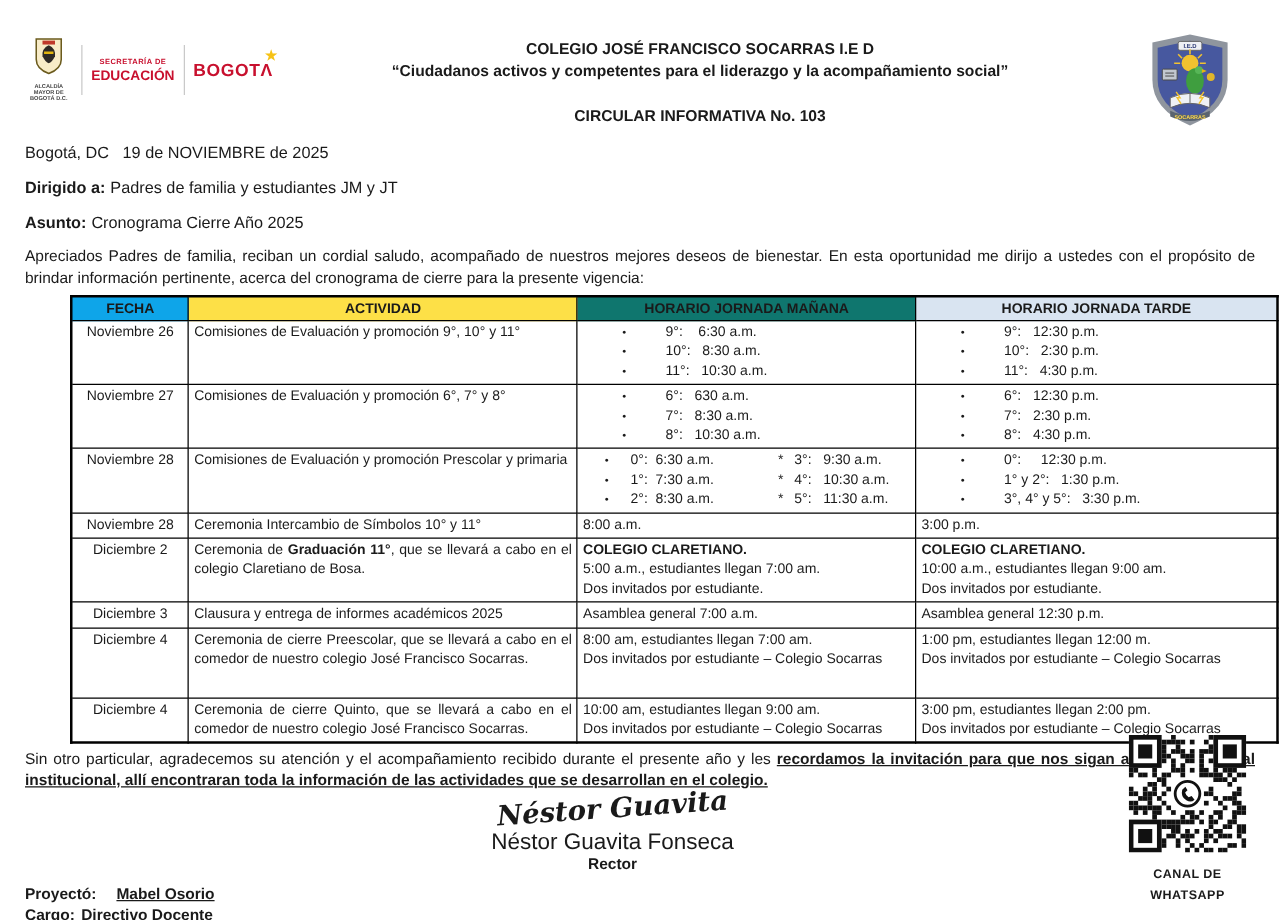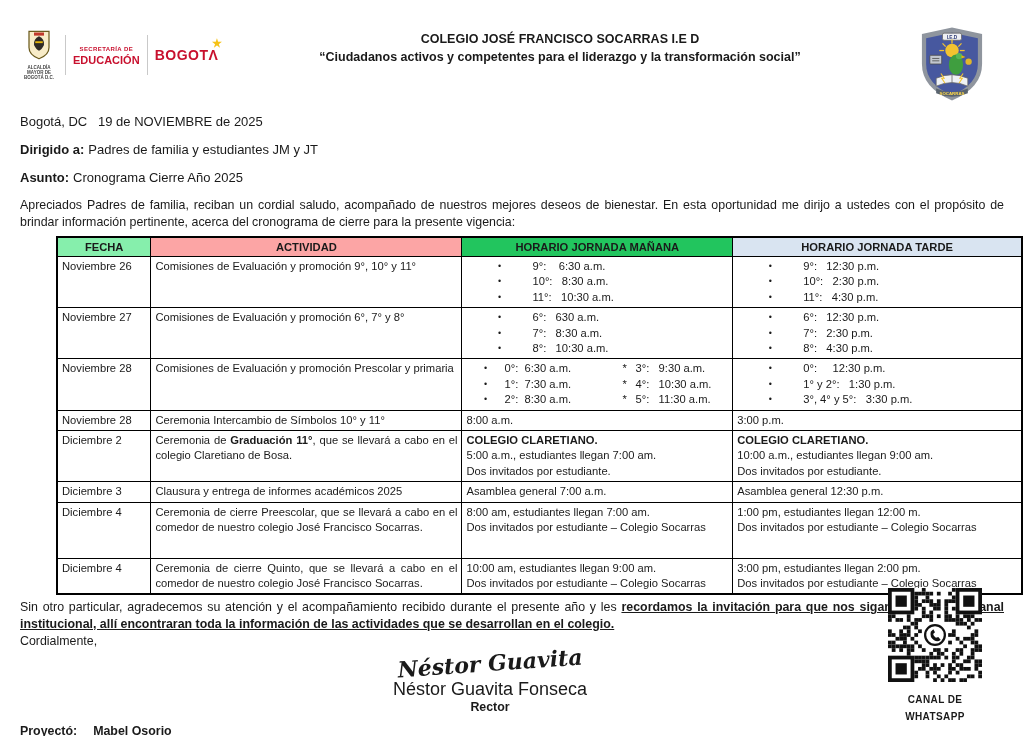--- a/index.html
+++ b/index.html
@@ -29,21 +29,21 @@
   .meta-label{font-weight:bold;margin-right:4px;}
 
   
   .intro{margin-top:11px;font-size:12.4px;line-height:16.5px;text-align:justify;}
 
   
   table.sched{border-collapse:collapse;margin-left:36px;width:967px;margin-top:6px;font-size:11.2px;}
   table.sched th{border:1px solid #000;font-size:11.2px;font-weight:bold;padding:2px 2px;height:14px;}
   table.sched td{border:1px solid #000;vertical-align:top;padding:2px 4px;line-height:15.4px;}
   table.sched{border:2px solid #000;}
-  td.c-fecha{padding-left:8px;padding-top:3px;}
+  td.c-fecha{padding-left:8px;padding-top:3px;text-align:center;}
   td.c-actividad{text-align:justify;padding:3px 8px 2px 8px;}
   .tline{display:flex;white-space:pre-wrap;line-height:15.4px;}
   .tline-simple{display:block;white-space:pre-wrap;line-height:15.4px;}
   .bul{flex:none;width:10px;margin-left:28px;margin-right:28px;text-align:center;font-size:9px;}
   .twocol .bul{margin-left:14px;margin-right:14px;}
   .fixw{flex:none;width:118px;}
   .bul2{flex:none;width:13px;text-align:left;}
   .bold{font-weight:bold;}
   .ul{text-decoration:underline;}
   tr.r6 td{padding-bottom:22px;}
@@ -51,21 +51,21 @@
   
   .closing{margin-top:4px;font-size:12.4px;line-height:16.5px;text-align:justify;}
   .cordial{font-size:12.4px;margin-top:2px;}
   .sig-block{width:420px;margin-left:260px;text-align:center;margin-top:2px;}
   .sig-script{font-family:"DejaVu Serif",serif;font-style:italic;font-weight:bold;font-size:22px;transform:rotate(-4deg);line-height:26px;}
   .sig-name{font-weight:normal;font-size:18px;margin-top:3px;}
   .sig-title{font-weight:bold;font-size:12.4px;line-height:15px;}
   .footer-left{margin-top:8px;font-size:12.4px;font-weight:bold;line-height:17px;}
   .footer-line{white-space:pre-wrap;}
 
-  .qr-block{position:absolute;right:31px;top:588px;width:116px;text-align:center;}
+  .qr-block{position:absolute;right:16px;top:588px;width:116px;text-align:center;}
   .qr-box{width:94px;height:94px;margin:0 auto;}
   .qr-box svg{width:94px;height:94px;display:block;}
   .qr-caption{font-weight:bold;font-size:10px;margin-top:9px;line-height:17px;letter-spacing:.4px;}
 </style>
 </head>
 <body>
 
 <div class="page">
 
   <div class="header">
@@ -86,21 +86,22 @@
       </div>
       <div class="logo-divider"></div>
       <div class="bogota-logo">
         <span class="bog-star">★</span>
         <span>BOGOTΛ</span>
       </div>
     </div>
 
     <div class="header-center">
       <div class="school-name">COLEGIO JOSÉ FRANCISCO SOCARRAS I.E D</div>
-      <div class="motto">“Ciudadanos activos y competentes para el liderazgo y la transformación social”</div>
+      <div class="motto">“Ciudadanos activos y competentes para el liderazgo y la acompañamiento social”</div>
+      <div class="circular-title">CIRCULAR INFORMATIVA No. 103</div>
     </div>
 
     <div class="crest-wrap">
       <svg width="80" height="76" viewBox="0 0 100 96">
         <path d="M50 2 L88 10 V48 Q88 78 50 94 Q12 78 12 48 V10 Z" fill="#8f959e"></path>
         <path d="M50 2 L88 10 V48 Q88 78 50 94 Q12 78 12 48 V10 Z" fill="#47589f" transform="translate(50 48) scale(0.86) translate(-50 -48)"></path>
         <rect x="38" y="9" width="24" height="9" rx="2" fill="#eef0f4" stroke="#666" stroke-width="1"></rect>
         <text x="50" y="16" font-size="6" font-weight="bold" fill="#2d3a75" text-anchor="middle" font-family="Liberation Sans, sans-serif">I.E.D</text>
         <g stroke="#f2c230" stroke-width="1.6">
           <line x1="50" y1="17" x2="50" y2="22"></line>
@@ -137,23 +138,23 @@
 
   <table class="sched">
     <colgroup>
         <col style="width: 94px;">
         <col style="width: 312px;">
         <col style="width: 271px;">
         <col style="width: 290px;">
       </colgroup>
     <thead>
         <tr>
-          <th style="background: #86efac;">FECHA</th>
-          <th style="background: #fca5a5;">ACTIVIDAD</th>
-          <th style="background: #22c55e;">HORARIO JORNADA MAÑANA</th>
+          <th style="background: #0ea5e9;">FECHA</th>
+          <th style="background: #fde047;">ACTIVIDAD</th>
+          <th style="background: #0f766e;">HORARIO JORNADA MAÑANA</th>
           <th style="background: rgb(217, 228, 241);">HORARIO JORNADA TARDE</th>
         </tr>
       </thead>
     <tbody>
         <tr class="r0">
           <td class="c-fecha">Noviembre 26</td>
           <td class="c-actividad">
             <div class="tline-simple">Comisiones de Evaluación y promoción 9°, 10° y 11°</div>
           </td>
           <td class="c-manana">
@@ -264,21 +265,20 @@
           </td>
           <td class="c-tarde">
             <div class="tline"><span>3:00 pm, estudiantes llegan 2:00 pm.</span></div>
             <div class="tline"><span>Dos invitados por estudiante – Colegio Socarras</span></div>
           </td>
         </tr>
       </tbody>
   </table>
 
   <div class="closing"><span>Sin otro particular, agradecemos su atención y el acompañamiento recibido durante el presente año y les </span><span class="bold ul">recordamos la invitación para que nos sigan a través del canal institucional, allí encontraran toda la información de las actividades que se desarrollan en el colegio.</span></div>
-  <div class="cordial">Cordialmente,</div>
 
   <div class="sig-block">
     <div class="sig-script">Néstor Guavita</div>
     <div class="sig-name">Néstor Guavita Fonseca</div>
     <div class="sig-title">Rector</div>
   </div>
 
   <div class="footer-left">
     <div class="footer-line"><span>Proyectó:</span><span style="margin-left:16px;text-decoration:underline;">Mabel Osorio</span></div>
     <div class="footer-line"><span>Cargo:</span><span style="margin-left:5px;">Directivo Docente</span></div>

